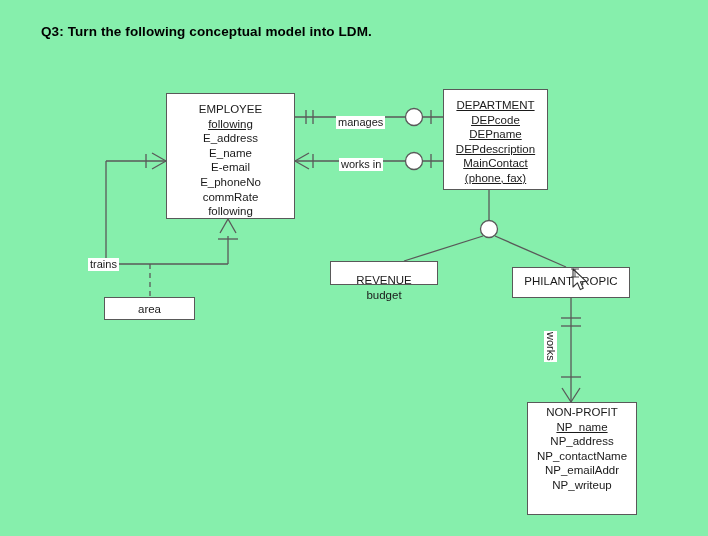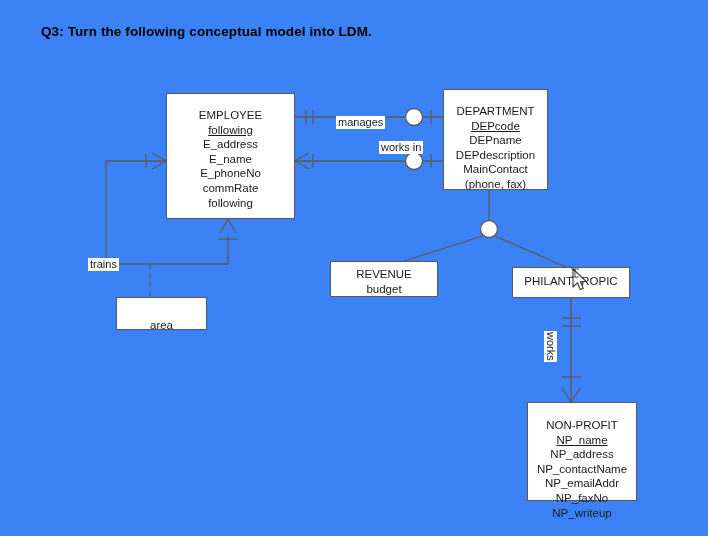--- a/index.html
+++ b/index.html
@@ -12,21 +12,21 @@
     height: 536px;
     position: relative;
     font-family: "Liberation Sans", sans-serif;
     overflow: hidden;
   }
   #page {
     position: absolute;
     left: 0; top: 0;
     width: 708px;
     height: 536px;
-    background: #3b82f6;
+    background: #86efac;
   }
   #title {
     position: absolute;
     left: 41px;
     top: 24px;
     font-size: 13.5px;
     font-weight: bold;
     color: #000000;
     letter-spacing: 0.1px;
     white-space: nowrap;
@@ -40,47 +40,47 @@
   }
   .entity {
     position: absolute;
     border: 1.3px solid #595959;
     background: #ffffff;
     box-sizing: border-box;
     text-align: center;
     color: #1a1a1a;
     font-size: 11.5px;
     line-height: 14.6px;
-    padding-top: 14px;
+    padding-top: 8px;
   }
   .entity .ln {
     display: block;
     white-space: nowrap;
   }
   .entity .pk {
     text-decoration: underline;
   }
   #emp   { left: 166px; top: 93px;  width: 129px; height: 126px; }
-  #dept  { left: 443px; top: 89px;  width: 105px; height: 101px; }
-  #rev   { left: 330px; top: 261px; width: 108px; height: 36px;  padding-top: 5px; }
+  #dept  { left: 443px; top: 89px;  width: 105px; height: 101px; text-decoration: underline; }
+  #rev   { left: 330px; top: 261px; width: 108px; height: 24px;  padding-top: 11px; }
   #phil  { left: 512px; top: 267px; width: 118px; height: 31px;  padding-top: 6px; }
-  #nonp  { left: 527px; top: 402px; width: 110px; height: 99px; padding-top: 15px; }
-  #area  { left: 116px; top: 297px; width: 91px;  height: 33px;  padding-top: 20px; }
+  #nonp  { left: 527px; top: 402px; width: 110px; height: 113px; padding-top: 2px; }
+  #area  { left: 104px; top: 297px; width: 91px;  height: 23px;  padding-top: 4px; }
 
   .rel-label {
     position: absolute;
     font-size: 11px;
     color: #1a1a1a;
     background: #ffffff;
     white-space: nowrap;
     padding: 0 2px;
     line-height: 13px;
   }
   #lbl-manages { left: 336px; top: 116px; }
-  #lbl-worksin { left: 339px; top: 141px; margin-left: 40px; }
+  #lbl-worksin { left: 339px; top: 158px; }
   #lbl-trains  { left: 88px;  top: 258px; text-align: center; }
   #lbl-works {
     left: 557px;
     top: 331px;
     transform: rotate(90deg);
     transform-origin: left top;
     padding: 0 1px;
   }
   #cursor {
     position: absolute;
@@ -158,20 +158,21 @@
         <line x1="571" y1="402" x2="580" y2="388"></line>
       </g>
     </g>
   </svg>
 
   <div class="entity" id="emp">
     <span class="ln">EMPLOYEE</span>
     <span class="ln pk">following</span>
     <span class="ln">E_address</span>
     <span class="ln">E_name</span>
+    <span class="ln">E-email</span>
     <span class="ln">E_phoneNo</span>
     <span class="ln">commRate</span>
     <span class="ln">following</span>
   </div>
 
   <div class="entity" id="dept">
     <span class="ln">DEPARTMENT</span>
     <span class="ln pk">DEPcode</span>
     <span class="ln">DEPname</span>
     <span class="ln">DEPdescription</span>
@@ -187,21 +188,20 @@
   <div class="entity" id="phil">
     <span class="ln">PHILANTHROPIC</span>
   </div>
 
   <div class="entity" id="nonp">
     <span class="ln">NON-PROFIT</span>
     <span class="ln pk">NP_name</span>
     <span class="ln">NP_address</span>
     <span class="ln">NP_contactName</span>
     <span class="ln">NP_emailAddr</span>
-    <span class="ln">NP_faxNo</span>
     <span class="ln">NP_writeup</span>
   </div>
 
   <div class="entity" id="area">
     <span class="ln">area</span>
   </div>
 
   <div class="rel-label" id="lbl-manages">manages</div>
   <div class="rel-label" id="lbl-worksin">works in</div>
   <div class="rel-label" id="lbl-trains">trains</div>

